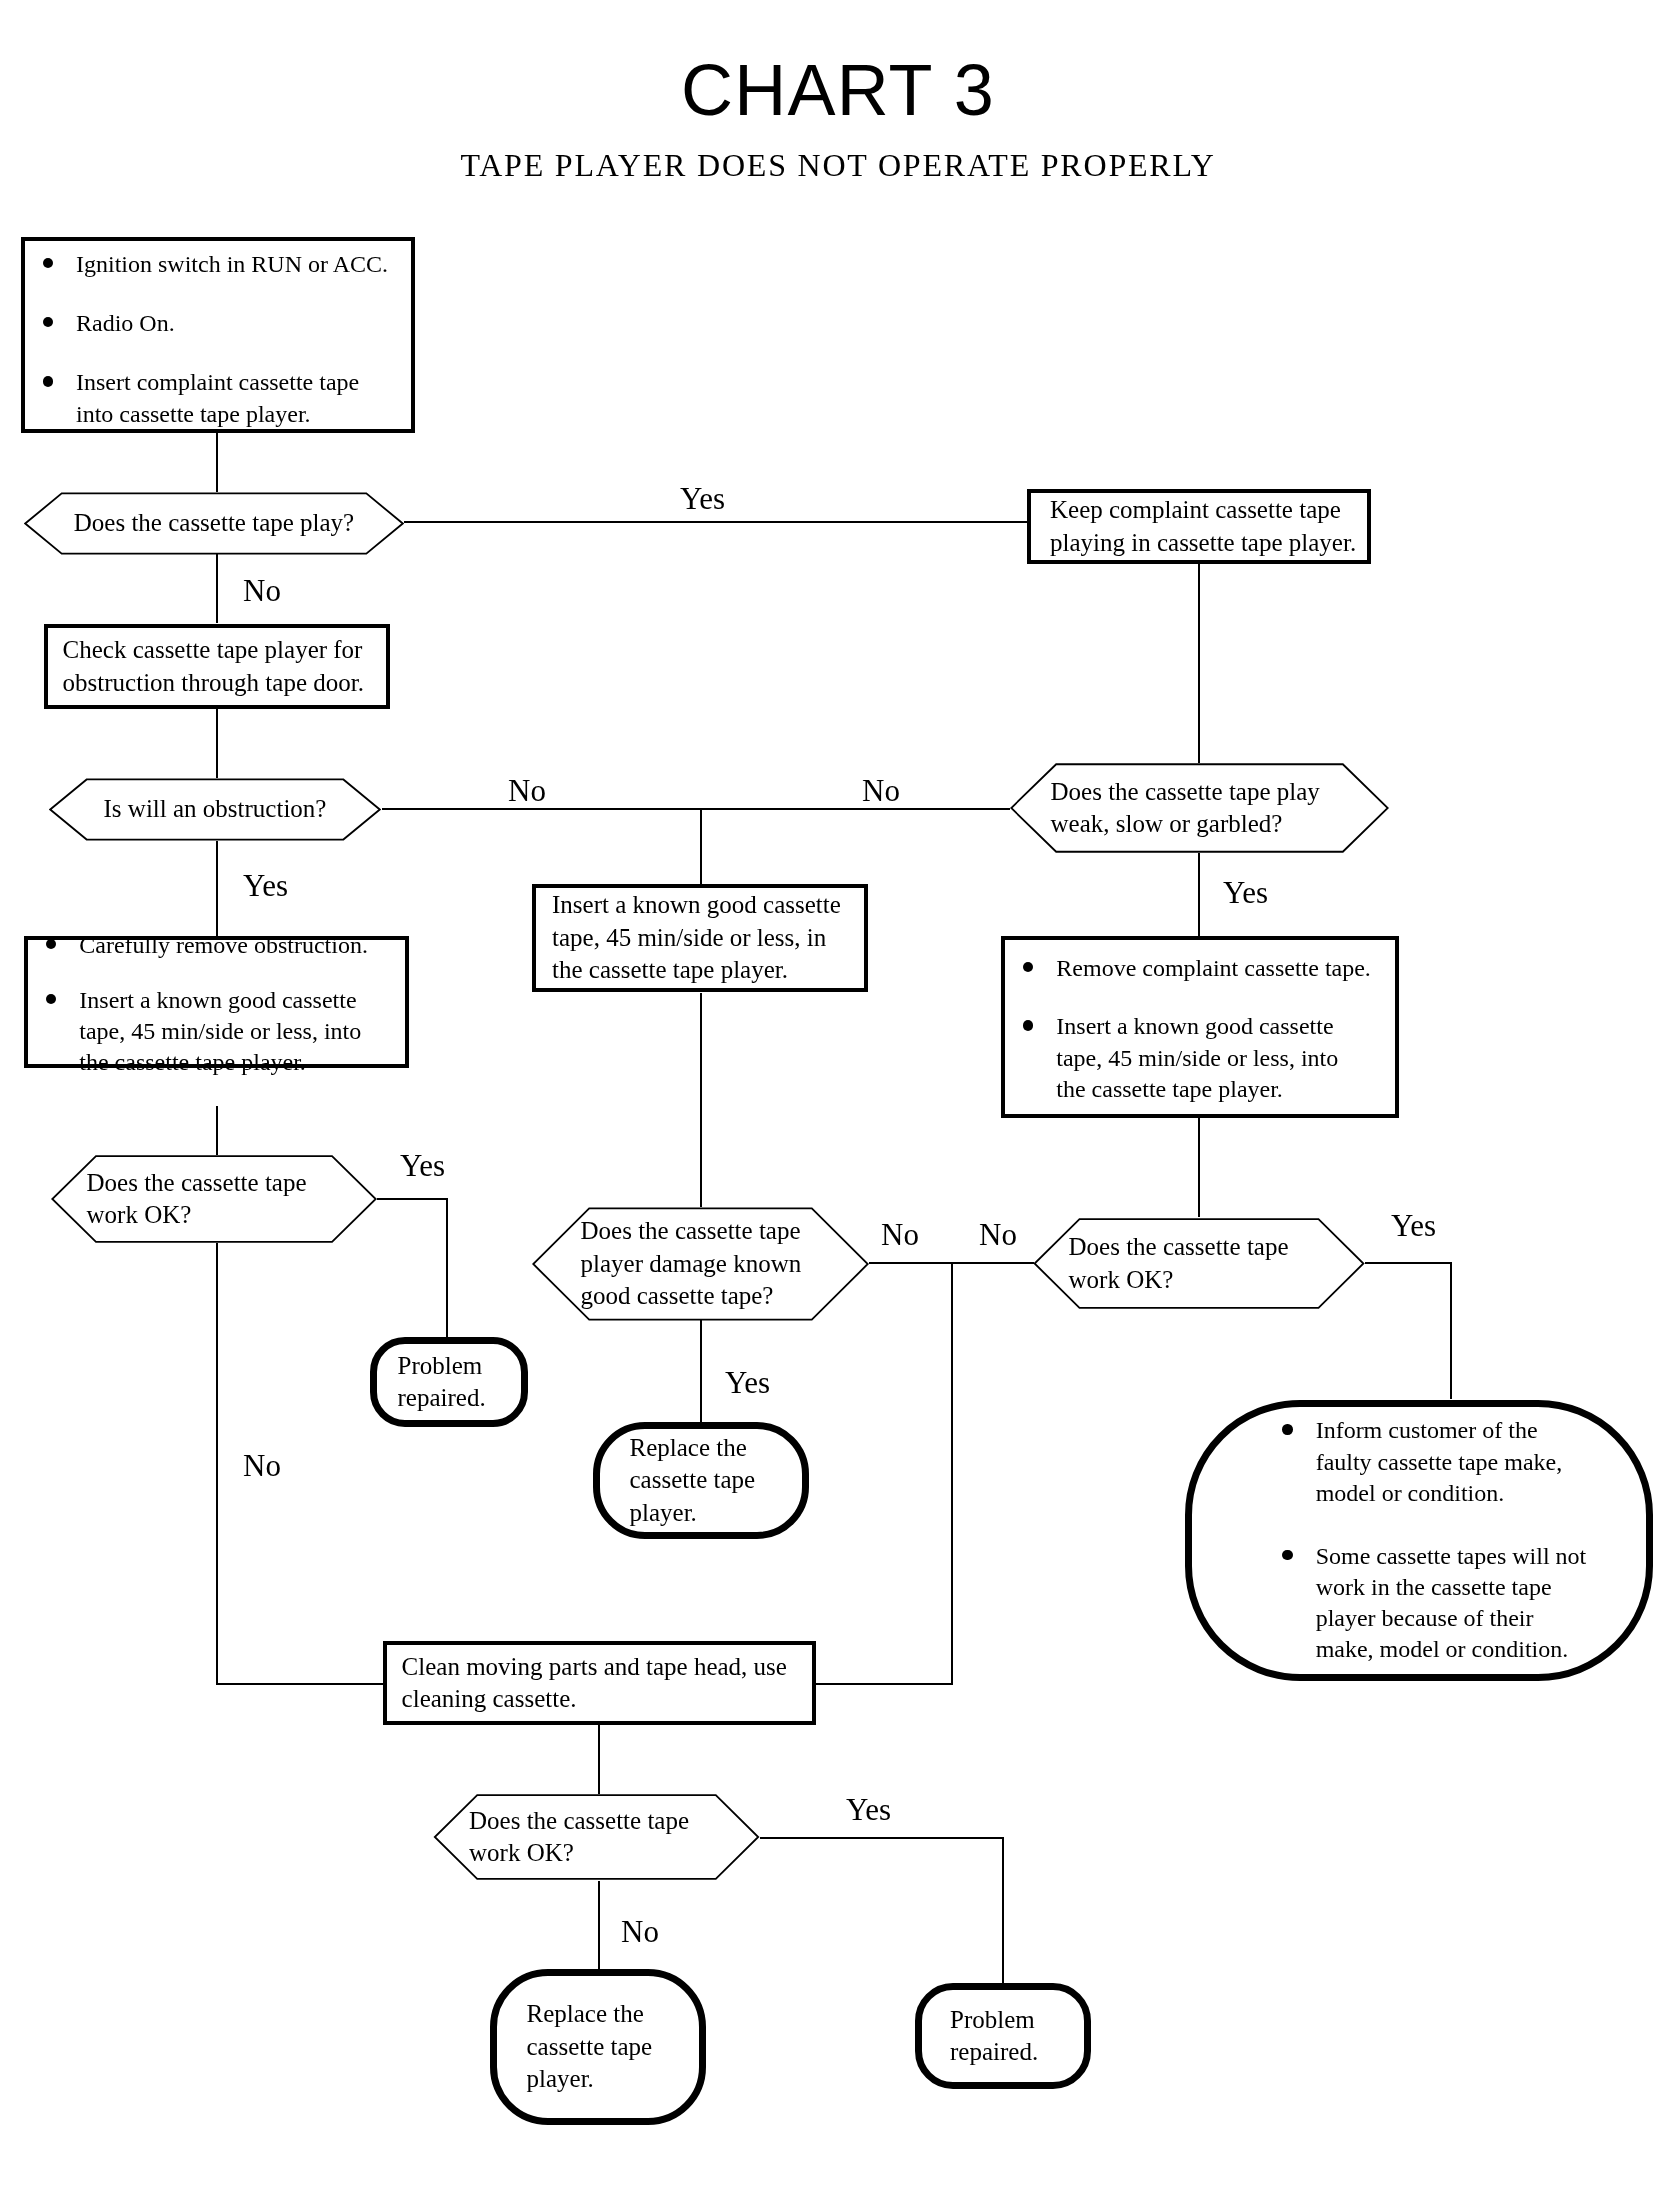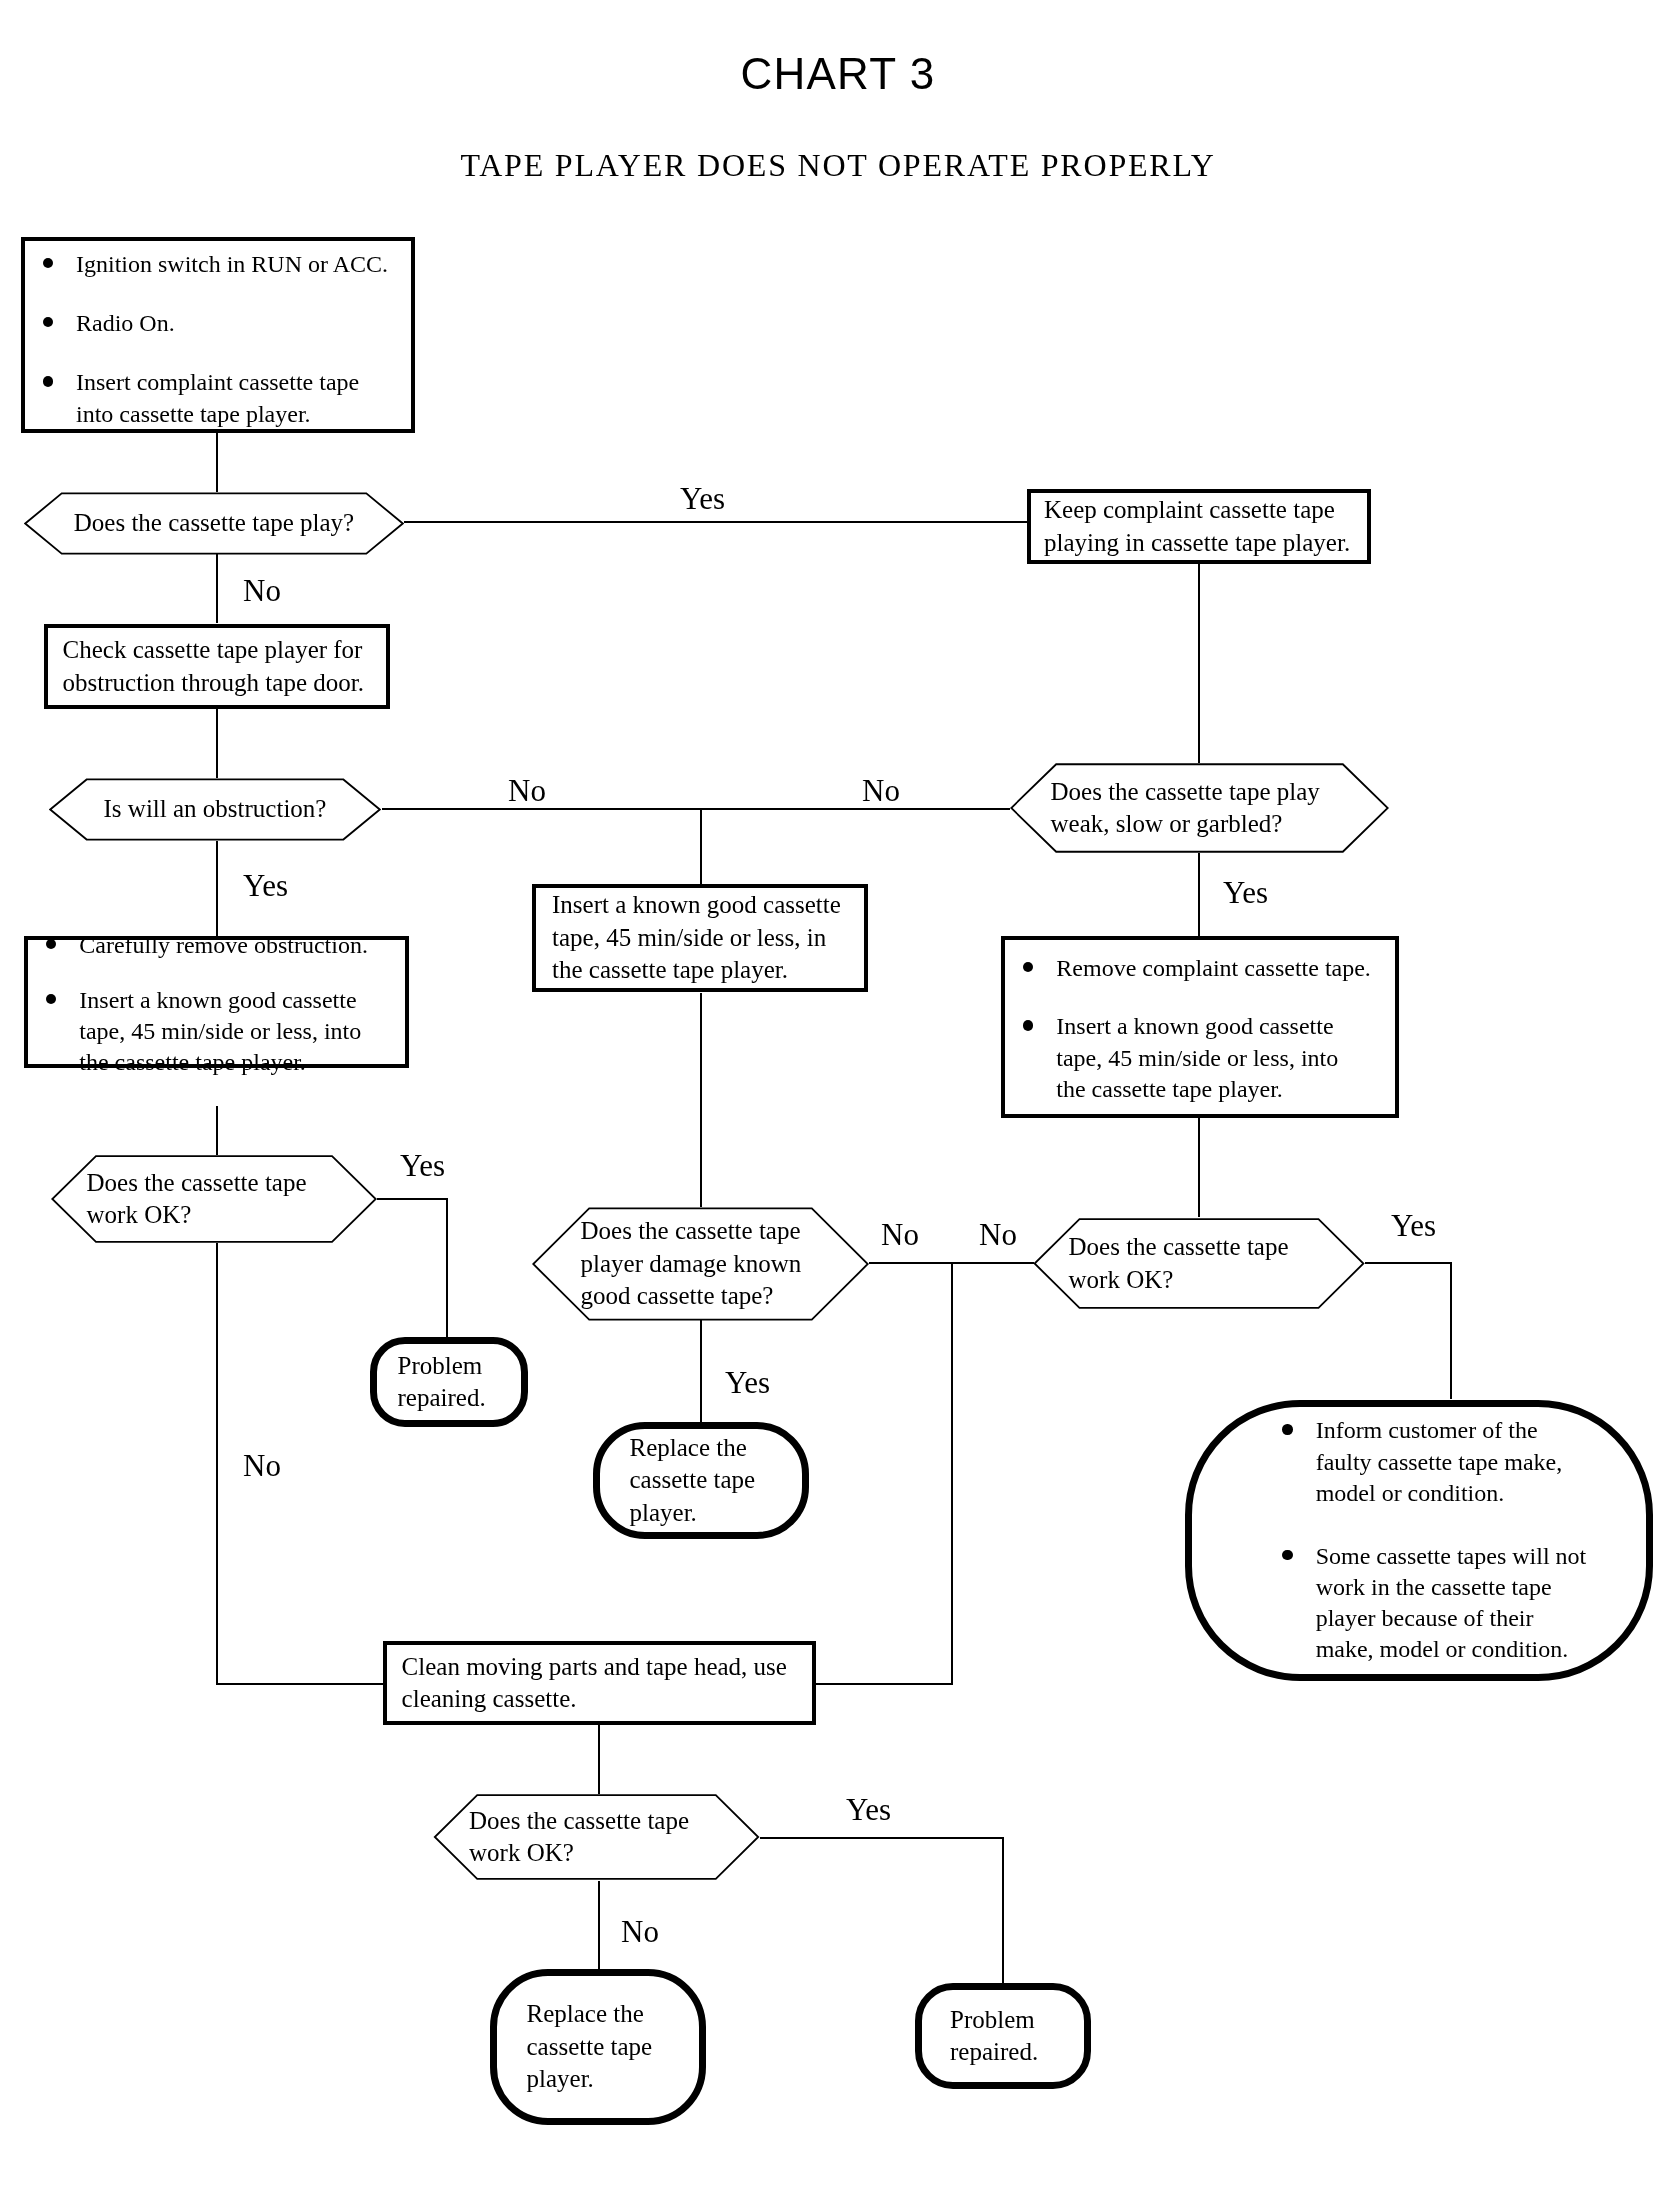--- a/index.html
+++ b/index.html
@@ -2,21 +2,21 @@
 <html style="font-size:9.7px"><head>
 <meta charset="utf-8">
 <style>
   html,body { margin:0; padding:0; background:#ffffff; }
   .page {
     position:relative; width:1676px; height:2205px; background:#ffffff;
     font-family:"Liberation Serif", serif; color:#000;
   }
   .page-title {
     position:absolute; left:0; top:49px; width:100%; text-align:center;
-    font-family:"Liberation Sans", sans-serif; font-size:44px; letter-spacing:1.2px;
+    font-family:"Liberation Sans", sans-serif; font-size:72px; letter-spacing:1.2px;
   }
   .page-subtitle {
     position:absolute; left:0; top:147px; width:100%; text-align:center;
     font-size:32px; letter-spacing:1.8px;
   }
   .box {
     position:absolute; border:4.9px solid #000; background:#fff; box-sizing:border-box;
     display:flex; align-items:center;
   }
   .term {
@@ -108,21 +108,21 @@
   <div class="hexwrap" style="left:24px;top:492px;width:380px;height:63px">
     <svg width="380" height="63" viewBox="0 0 625 103">
       <polygon points="62,2 563,2 623,51.5 563,101 62,101 2,51.5" fill="#ffffff" stroke="#000000" stroke-width="3"></polygon>
     </svg>
     <div class="hextext">
         <div class="ntext">Does the cassette tape play?</div>
       </div>
   </div>
 
   <div class="box" style="left:1027px;top:489px;width:344px;height:75px">
-    <div class="ntext" style="padding-left:13px">Keep complaint cassette tape playing in cassette tape player.</div>
+    <div class="ntext" style="padding-left:19px">Keep complaint cassette tape playing in cassette tape player.</div>
   </div>
 
   <div class="box" style="left:44px;top:624px;width:346px;height:85px">
     <div class="ntext" style="padding-left:14.6px">Check cassette tape player for obstruction through tape door.</div>
   </div>
 
   <div class="hexwrap" style="left:49px;top:778px;width:332px;height:63px">
     <svg width="332" height="63" viewBox="0 0 547 103">
       <polygon points="62,2 485,2 545,51.5 485,101 62,101 2,51.5" fill="#ffffff" stroke="#000000" stroke-width="3"></polygon>
     </svg>

